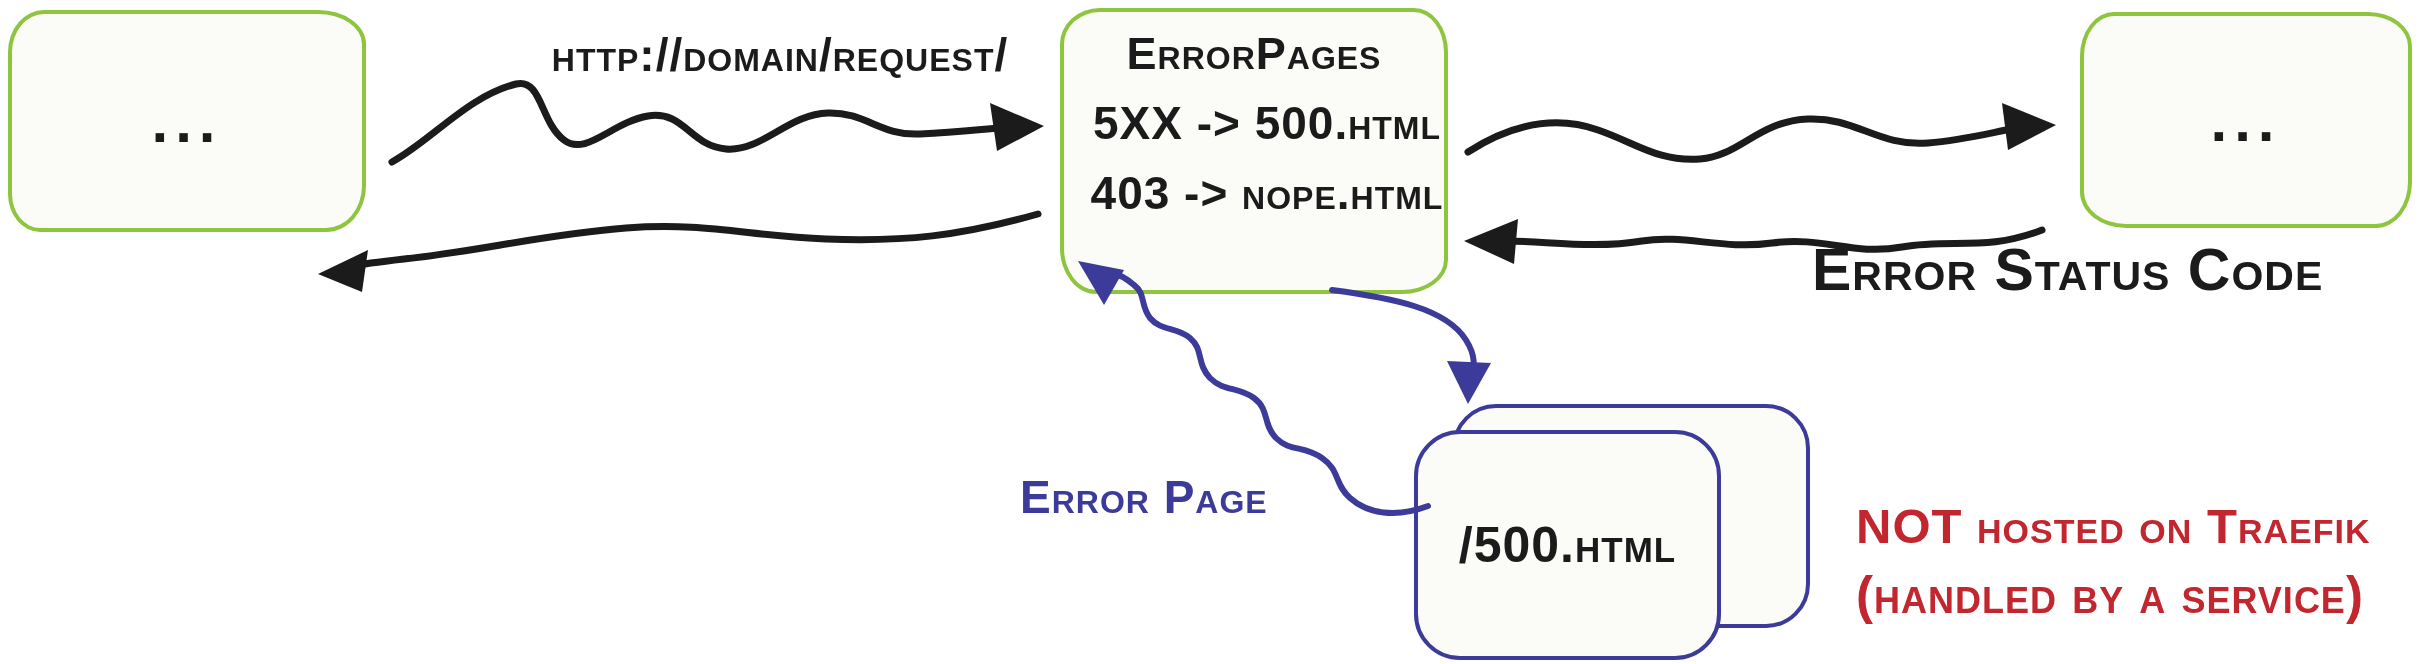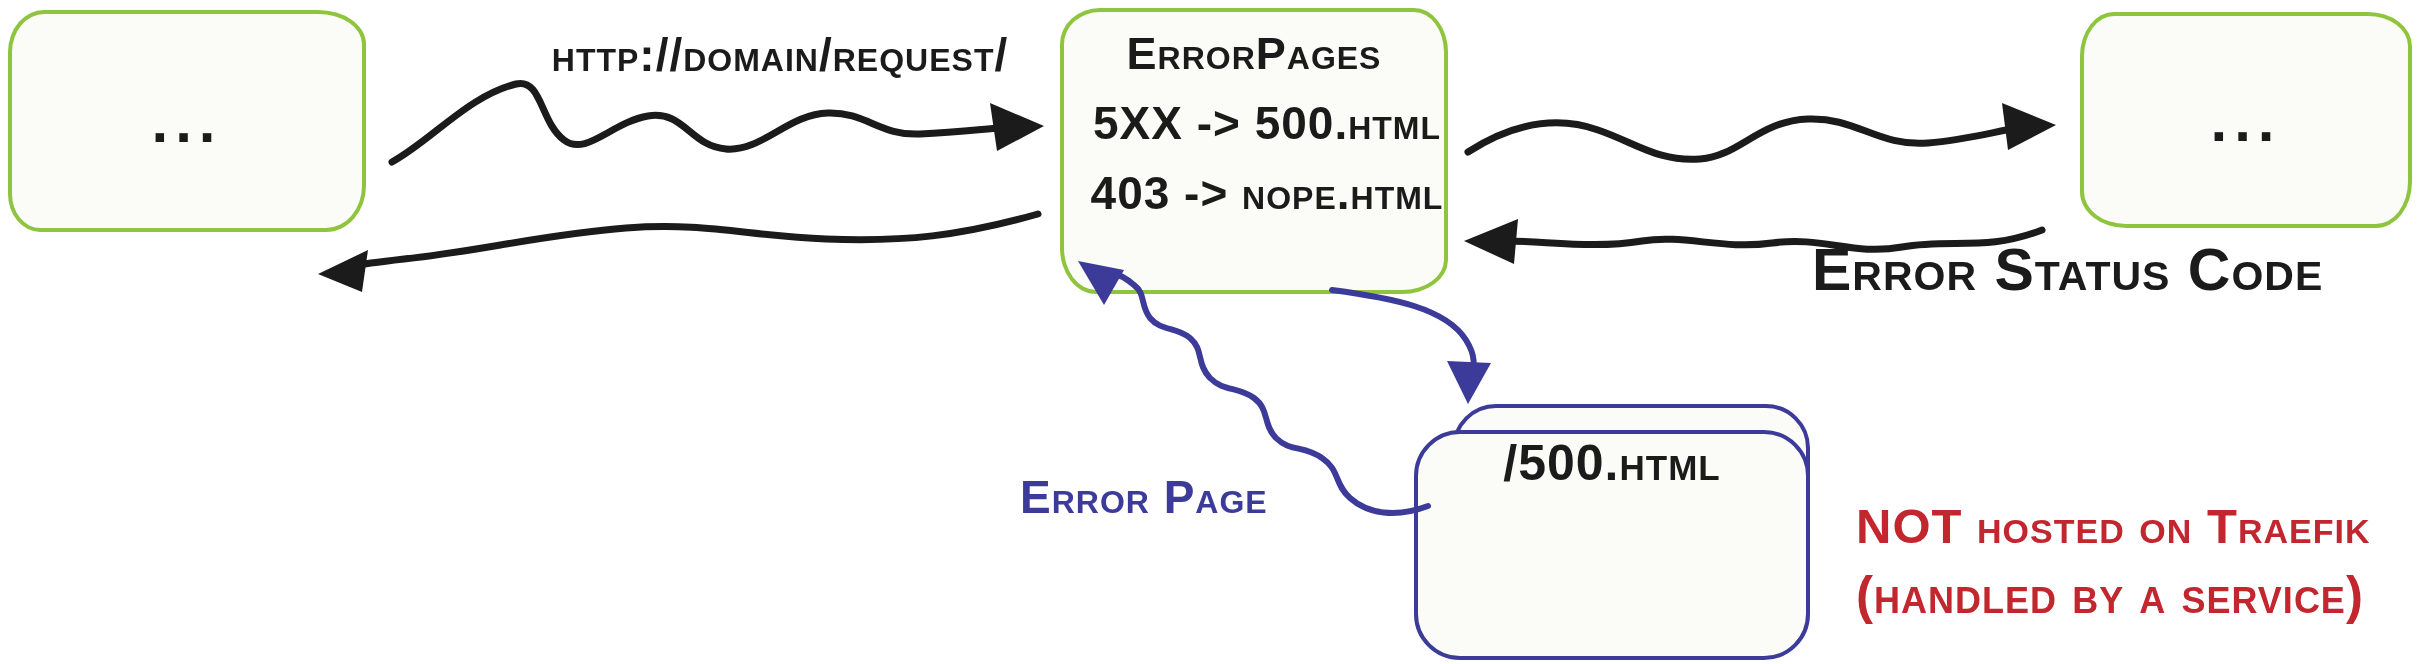--- a/index.html
+++ b/index.html
@@ -8,21 +8,21 @@
     font-family:"Liberation Sans", sans-serif;overflow:hidden;
   }
   .hand{font-variant:small-caps;font-weight:bold;color:var(--ink);letter-spacing:1px;}
   .box{position:absolute;background:var(--box_fill);box-sizing:border-box;}
   .box.green{border:4px solid var(--green);}
   .box.blue{border:4px solid var(--blue);}
   #client-box{left:8px;top:10px;width:358px;height:222px;border-radius:36px 48px 40px 32px / 42px 34px 46px 38px;}
   #middleware-box{left:1060px;top:8px;width:388px;height:286px;border-radius:40px 34px 46px 36px / 36px 44px 34px 46px;}
   #backend-box{left:2080px;top:12px;width:332px;height:216px;border-radius:34px 44px 36px 46px / 44px 34px 46px 36px;}
   #error-back-box{left:1452px;top:404px;width:358px;height:224px;border-radius:44px;}
-  #error-front-box{left:1414px;top:430px;width:396px;height:230px;border-radius:46px;display:flex;align-items:flex-start;justify-content:center;}
+  #error-front-box{left:1414px;top:430px;width:307px;height:230px;border-radius:46px;display:flex;align-items:center;justify-content:center;}
   .ellipsis{display:flex;align-items:center;justify-content:center;height:100%;font-size:60px;letter-spacing:7px;color:var(--ink);font-weight:bold;}
   .mw-title{text-align:center;font-size:45px;margin-top:16px;}
   .mw-rule{font-size:46px;margin:16px 0 0 26px;white-space:nowrap;text-align:center;}
   .error-file{font-size:50px;}
   .label{position:absolute;white-space:nowrap;}
   #request-label{left:500px;top:28px;width:560px;text-align:center;font-size:46px;}
   #error-status-label{left:1812px;top:236px;font-size:59px;}
   #new-request-label{left:1498px;top:354px;font-size:43px;color:var(--blue);}
   #error-content-label{left:1020px;top:432px;font-size:46px;color:var(--blue);line-height:1.5;margin-top:31px;}
   #not-hosted-label{left:1856px;top:498px;font-size:49px;color:var(--red);}

